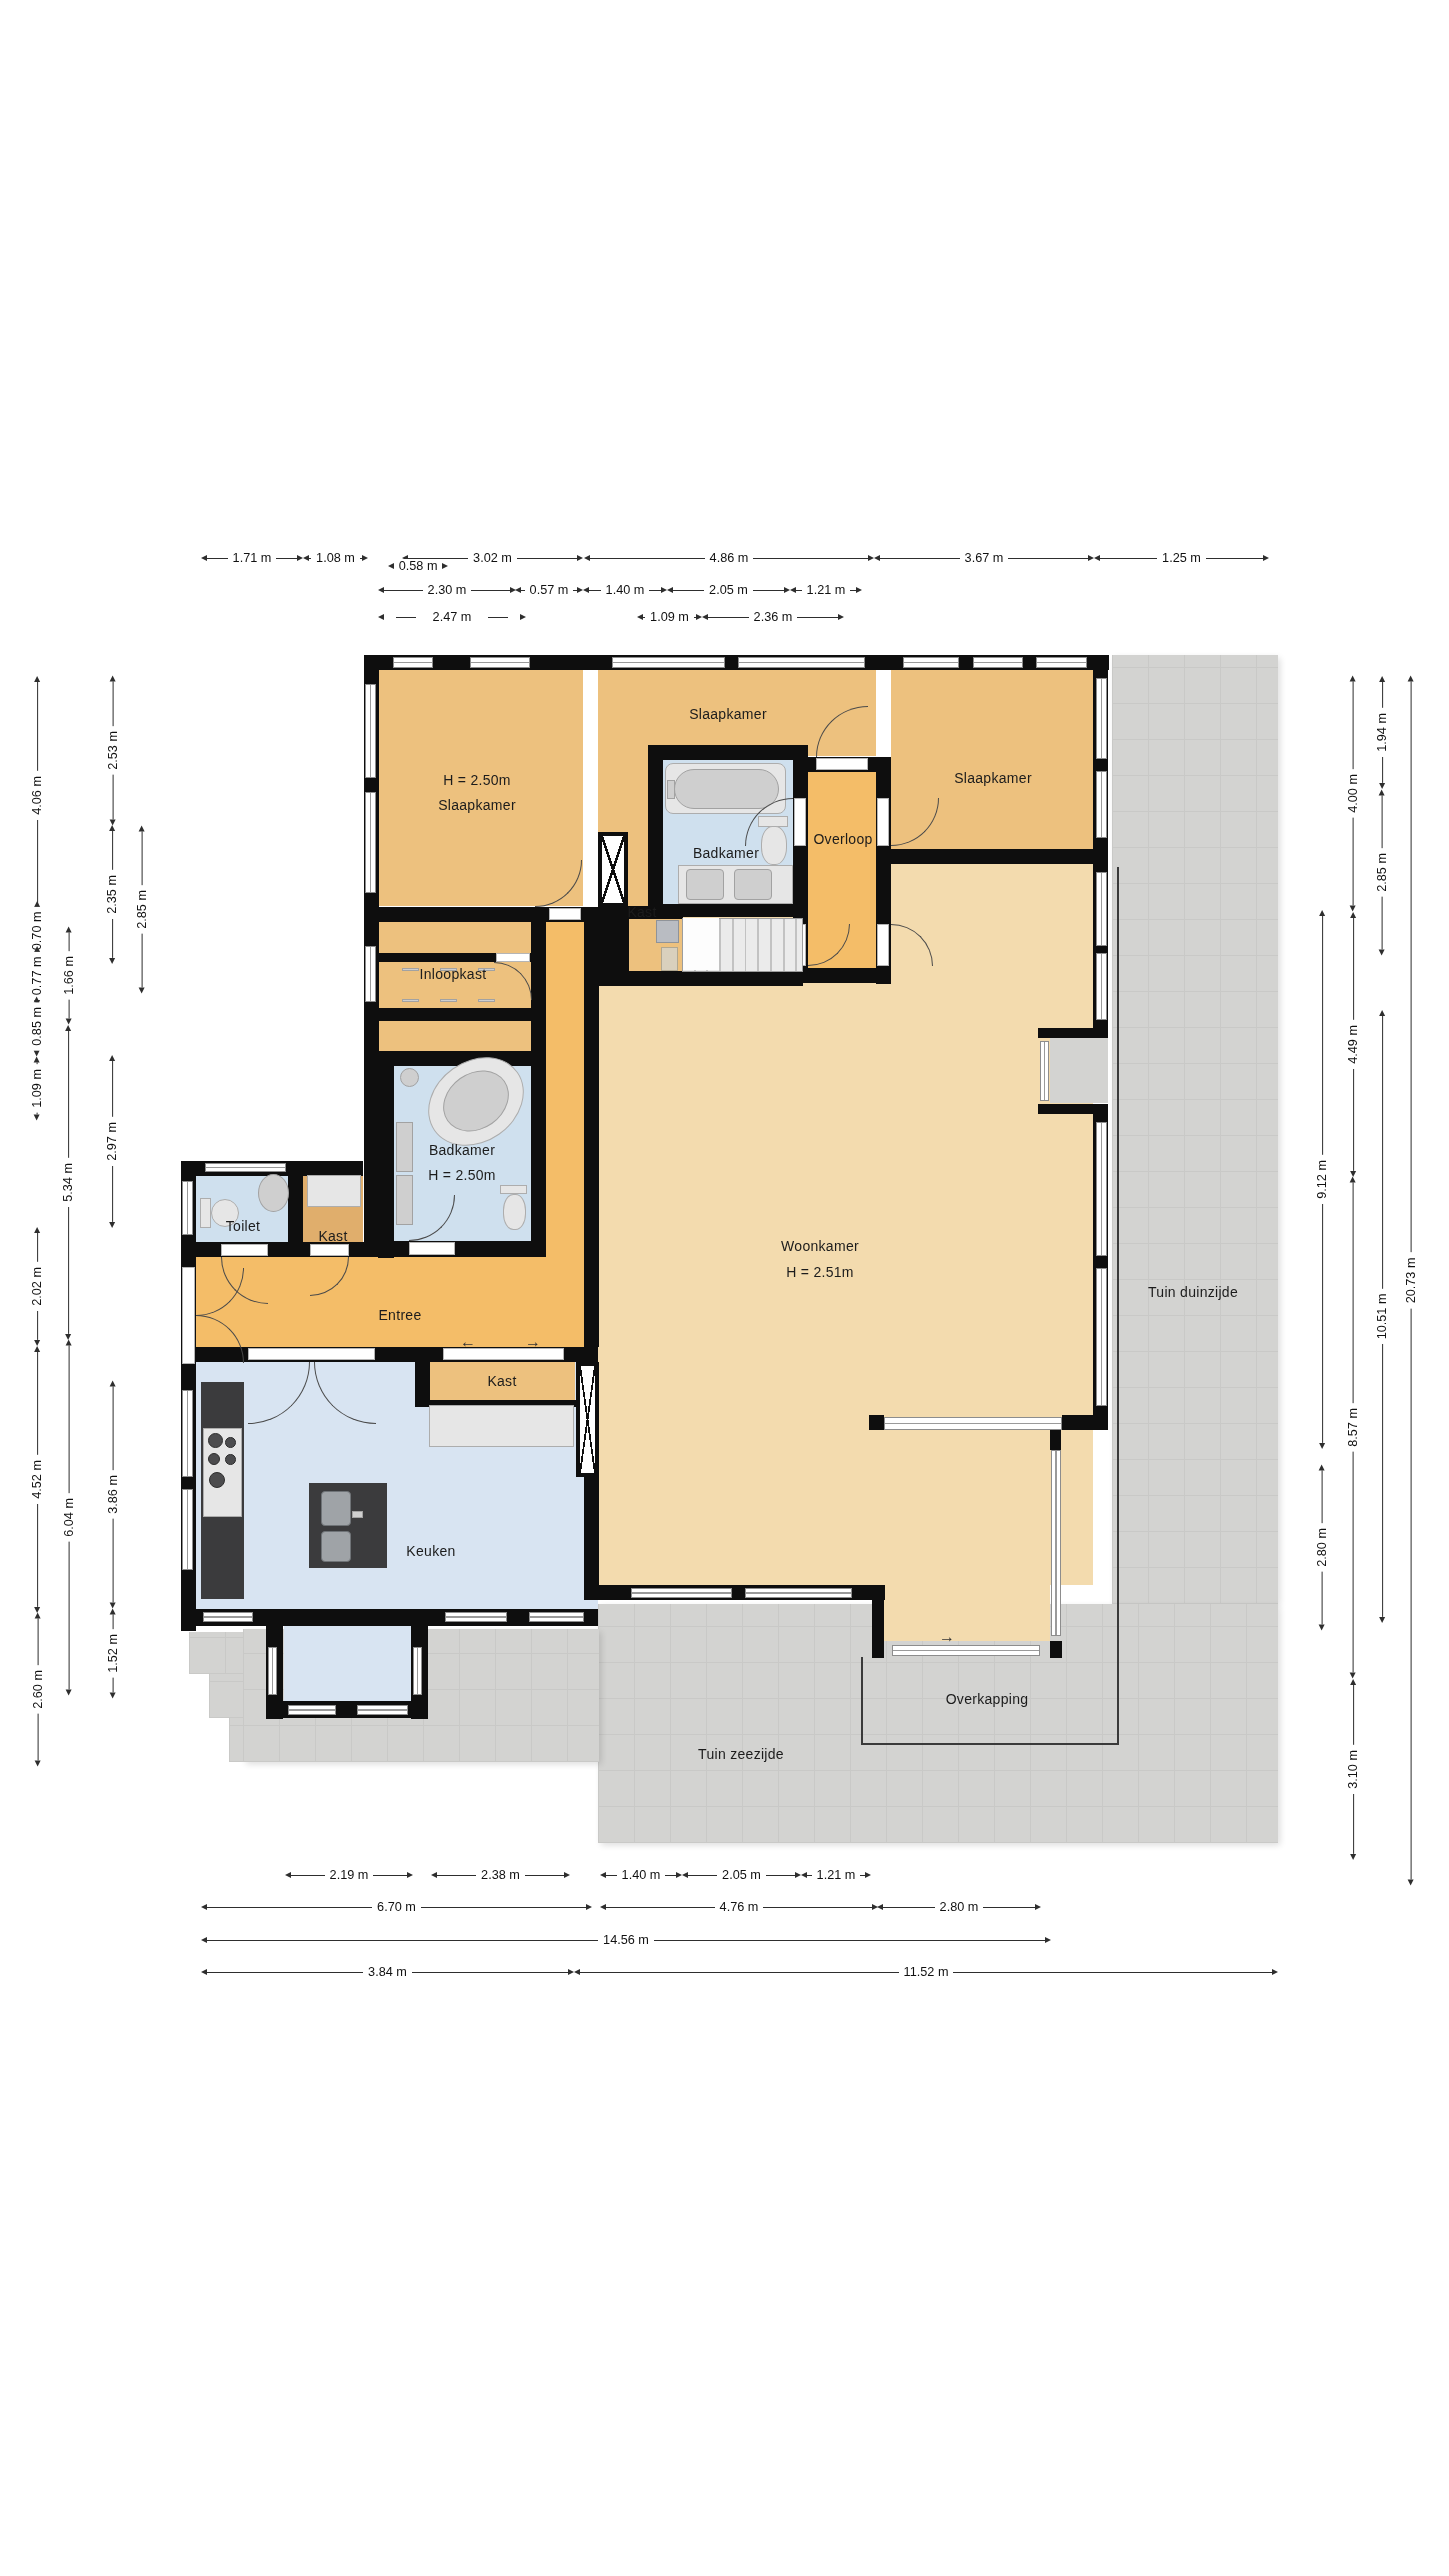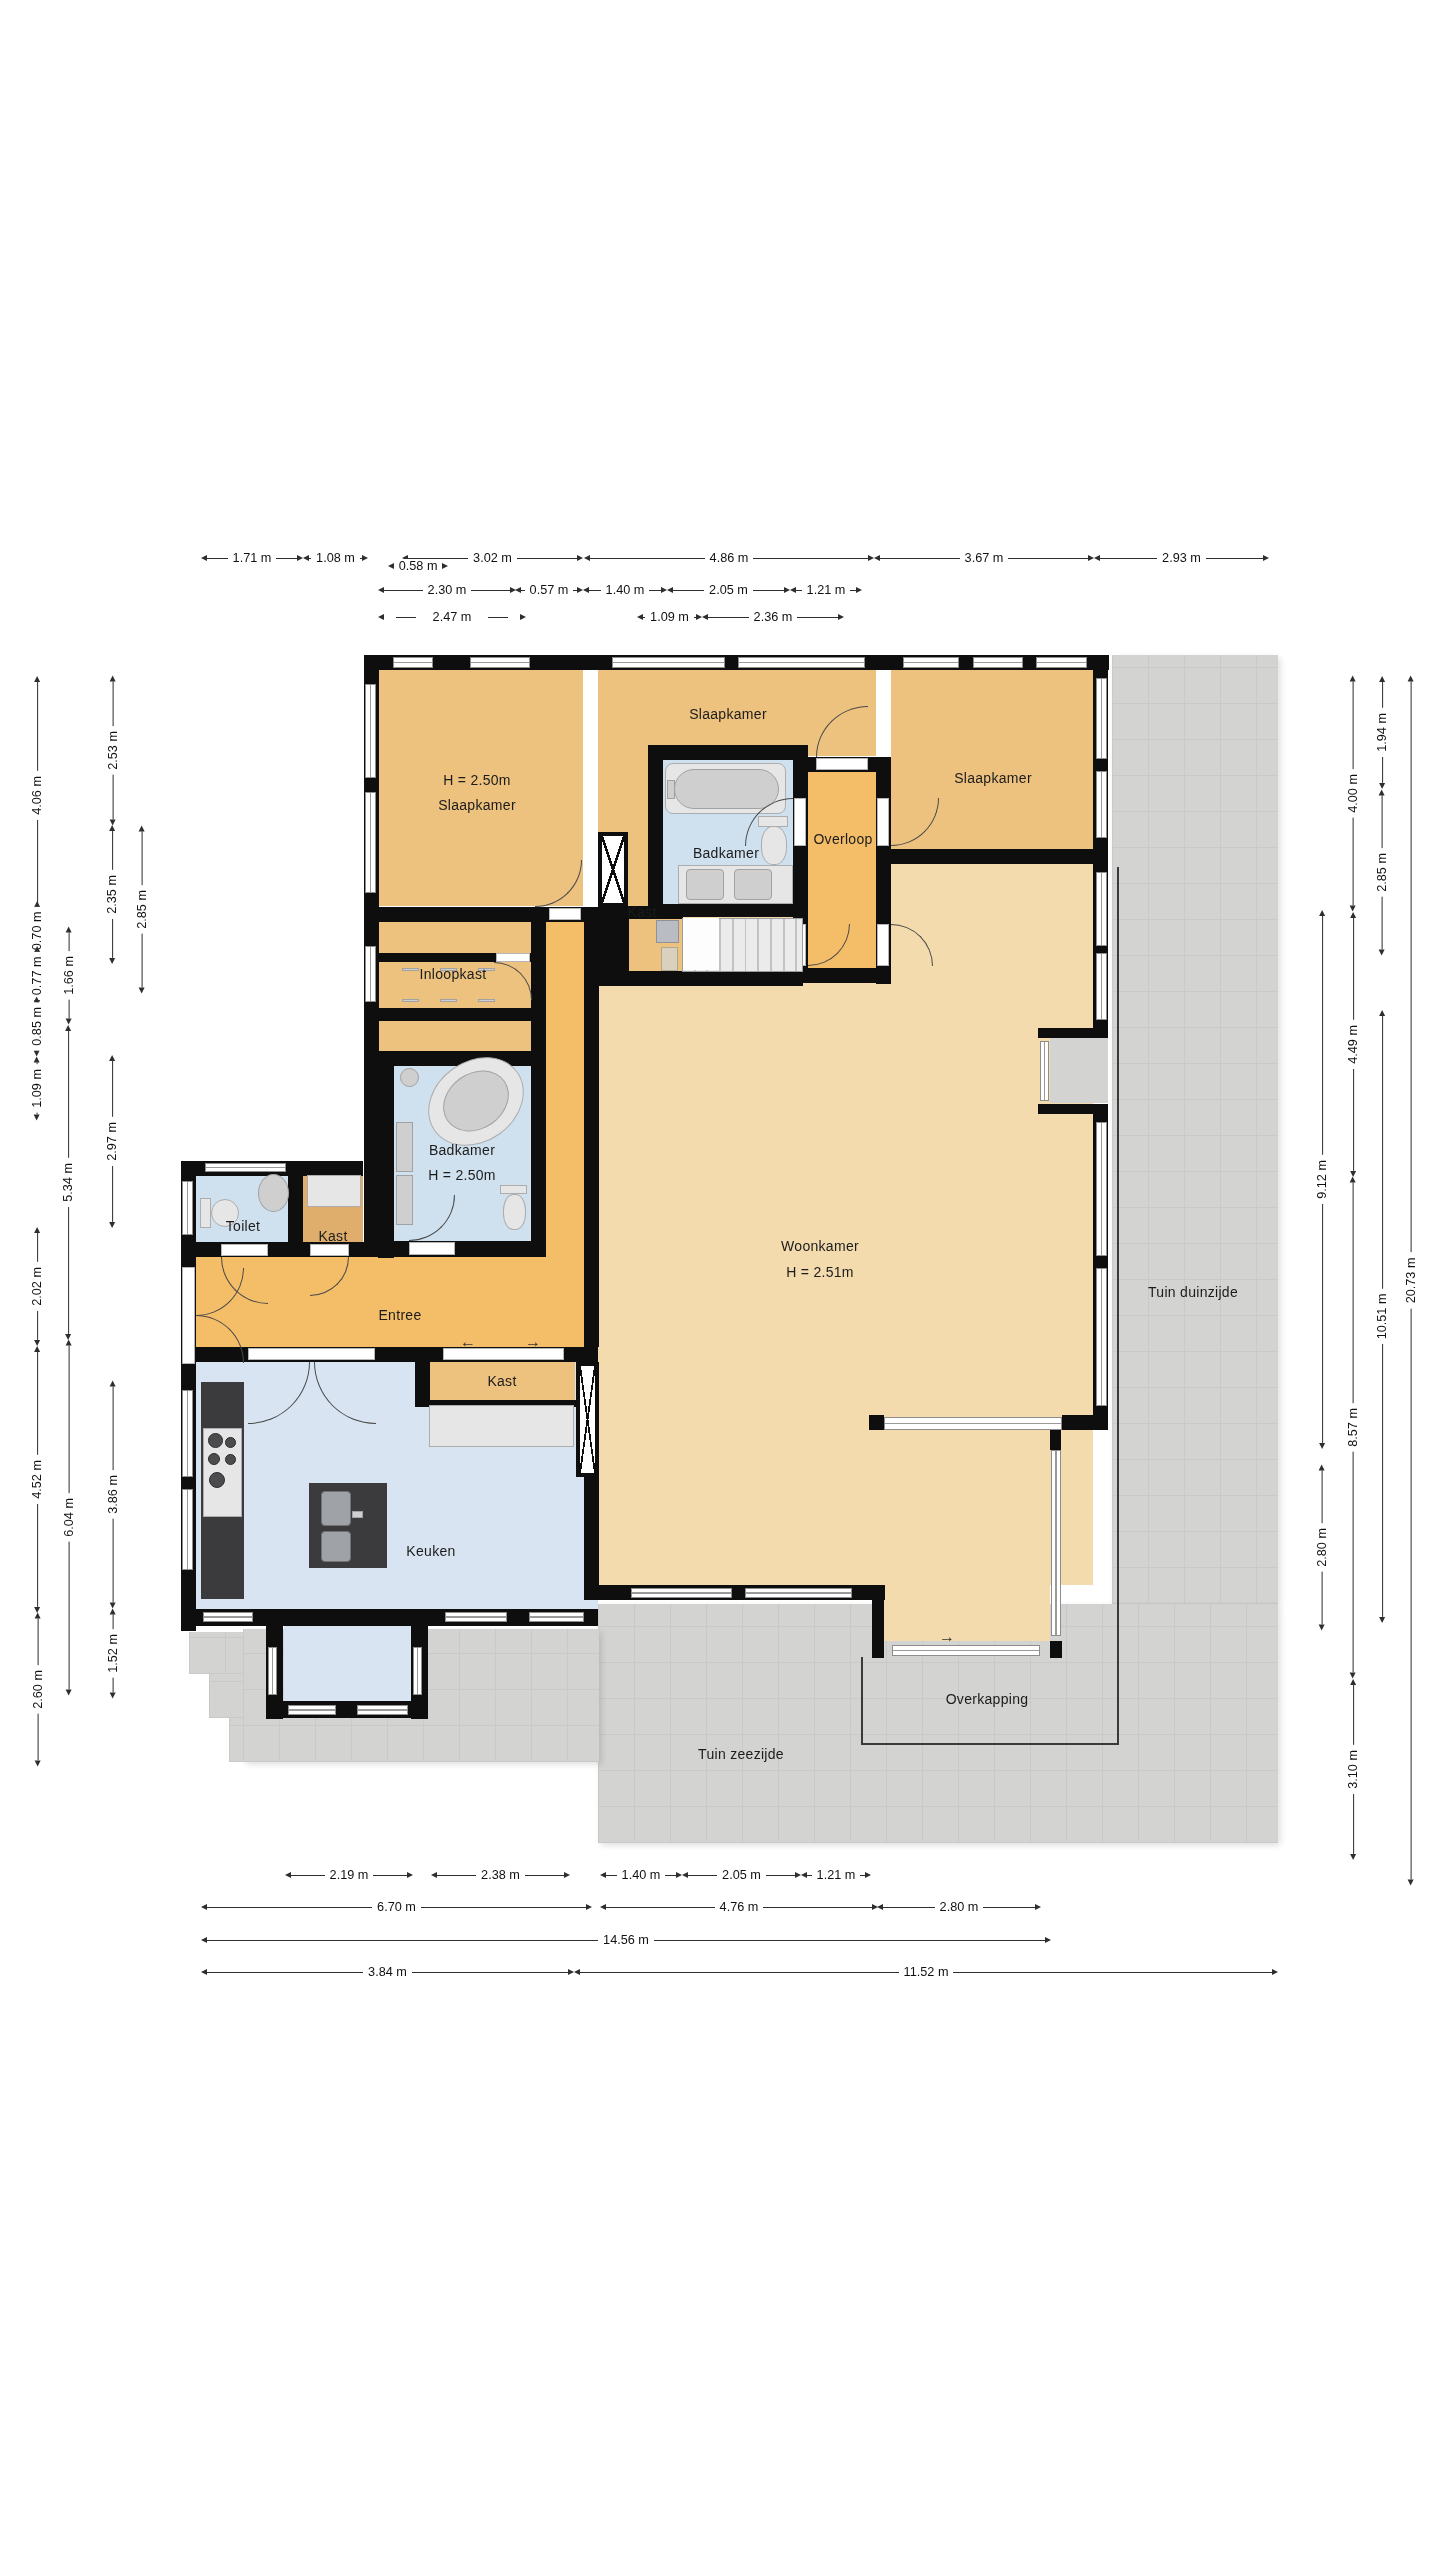--- a/index.html
+++ b/index.html
@@ -293,21 +293,21 @@
     <div class="dim" style="width: 220px; left: 874px; top: 551px;">
       <i class="ah al"></i>
       <i class="ln"></i>
       <b>3.67 m</b>
       <i class="ln"></i>
       <i class="ah ar"></i>
     </div>
     <div class="dim" style="width: 175px; left: 1094px; top: 551px;">
       <i class="ah al"></i>
       <i class="ln"></i>
-      <b>2.93 m</b>
+      <b>1.25 m</b>
       <i class="ln"></i>
       <i class="ah ar"></i>
     </div>
     <div class="dim" style="width: 138px; left: 378px; top: 583px;">
       <i class="ah al"></i>
       <i class="ln"></i>
       <b>2.30 m</b>
       <i class="ln"></i>
       <i class="ah ar"></i>
     </div>

